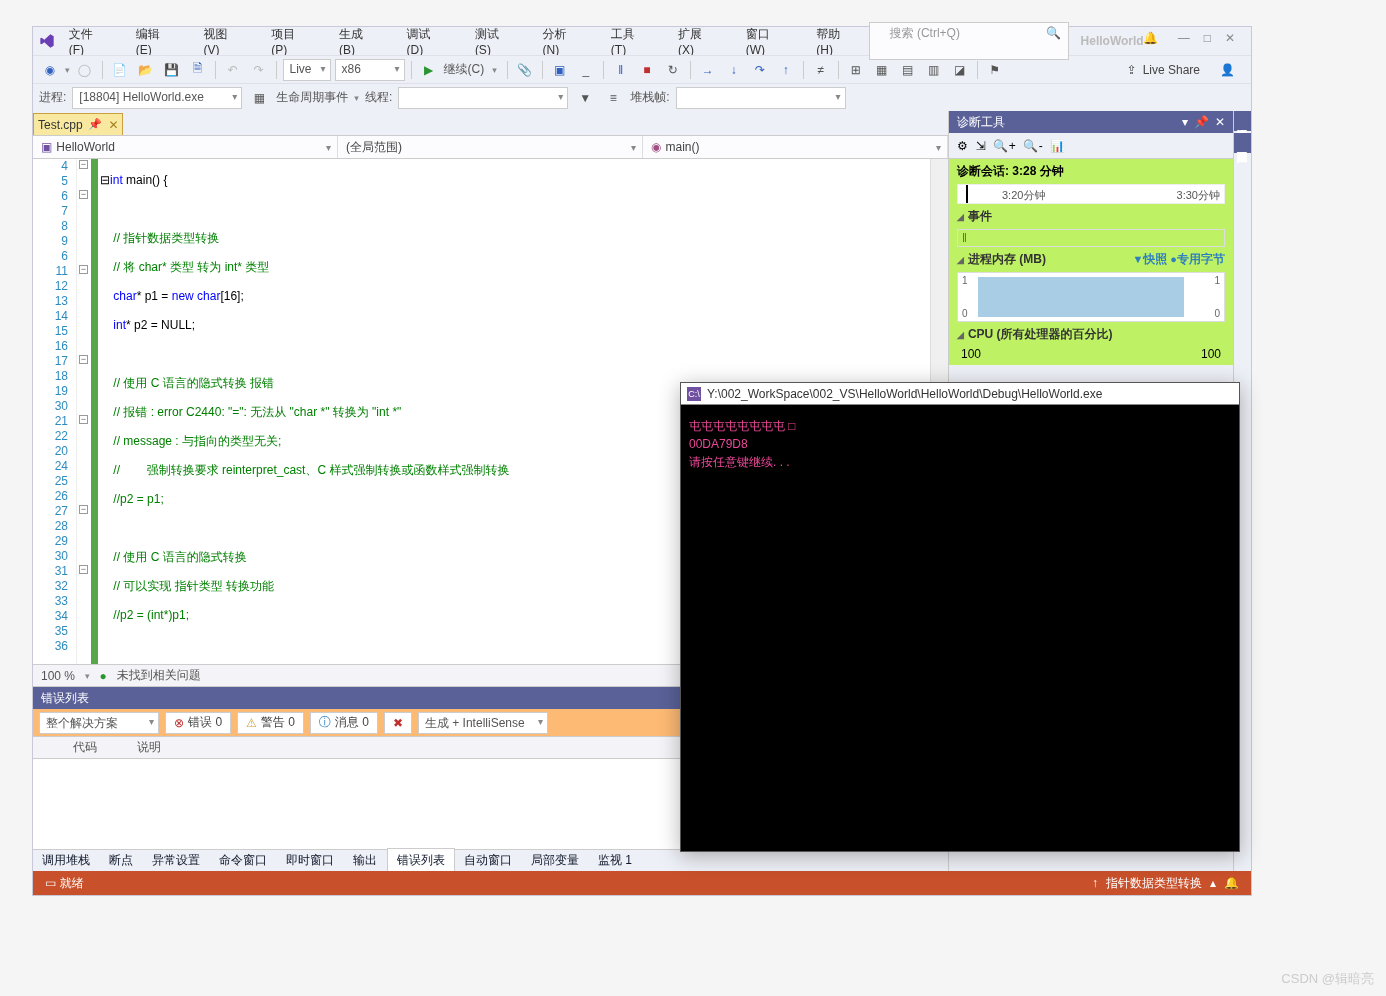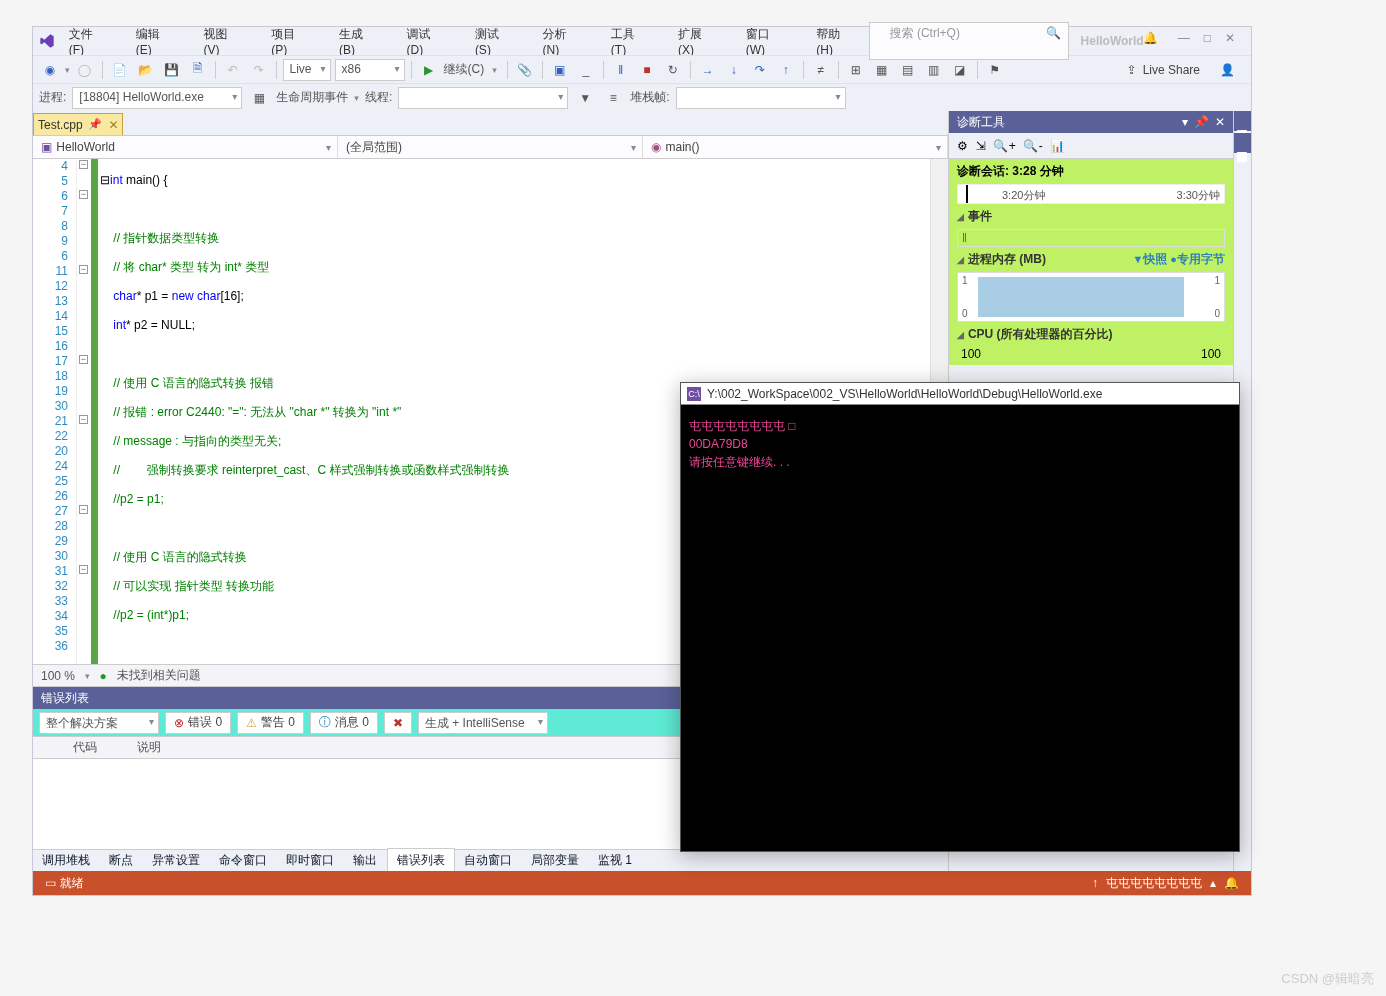--- a/index.html
+++ b/index.html
@@ -40,21 +40,21 @@
 .fold{width:14px;background:#fff;flex-shrink:0;position:relative}
 .fold .box{position:absolute;left:2px;width:9px;height:9px;border:1px solid #999;background:#fff;font-size:9px;line-height:7px;text-align:center;color:#666}
 .code{flex:1;padding-left:2px;white-space:pre;overflow:hidden;color:#000;border-left:3px solid #57a64a}
 .code div{height:15px;line-height:15px}
 .kw{color:#0000ff}
 .com{color:#008000}
 .sbwrap{position:absolute;right:0;top:0;width:18px;height:100%;background:#f0f0f0;border-left:1px solid #ddd}
 .zoom{height:22px;background:#f4f4f8;border-top:1px solid #ccc;display:flex;align-items:center;gap:10px;padding:0 8px;color:#555}
 .errpane{border-top:1px solid #ccc;display:flex;flex-direction:column}
 .errhead{height:22px;background:#5a6198;color:#fff;display:flex;align-items:center;padding:0 8px}
-.errbar{height:28px;background:#5eead4;border-bottom:1px solid #ccc;display:flex;align-items:center;gap:6px;padding:0 6px}
+.errbar{height:28px;background:#fdba74;border-bottom:1px solid #ccc;display:flex;align-items:center;gap:6px;padding:0 6px}
 .pill{height:22px;border:1px solid #ccc;background:#fff;padding:2px 8px;display:flex;align-items:center;gap:4px;color:#444}
 .errcols{height:22px;background:#f4f4f8;border-bottom:1px solid #ccc;display:flex;align-items:center;padding-left:40px;gap:40px;color:#555}
 .errbody{height:90px;background:#fff}
 .bottabs{height:22px;background:#eef0f7;border-top:1px solid #ccc;display:flex;align-items:center}
 .btab{padding:3px 9px;color:#0f172a;cursor:pointer;border-right:1px solid transparent}
 .btab.active{background:#fff;border:1px solid #ccc;border-bottom:1px solid #fff}
 .right{width:284px;display:flex;flex-direction:column;background:#eef0f7}
 .rhead{height:22px;background:#5a6198;color:#fff;display:flex;align-items:center;padding:0 8px;gap:6px}
 .rhead .wbtn{margin-left:auto;display:flex;gap:6px;font-size:10px}
 .rtool{height:26px;background:#eef0f7;display:flex;align-items:center;gap:8px;padding:0 8px;border-bottom:1px solid #ccc}
@@ -386,21 +386,21 @@
     <div class="vtab">解决方案资源管理器</div>
     <div class="vtab">团队资源管理器</div>
   </div>
  </div>
 
  <div class="status">
   <span>▭</span>&nbsp;
   <span>就绪</span>
   <div class="r">
     <span>↑</span>
-    <span>屯屯屯屯屯屯屯屯</span>
+    <span>指针数据类型转换</span>
     <span>▴</span>
     <span>🔔</span>
   </div>
  </div>
 </div>
 
 <div class="console">
  <div class="ct">
   <span class="cico">C:\</span>
   <span>Y:\002_WorkSpace\002_VS\HelloWorld\HelloWorld\Debug\HelloWorld.exe</span>

